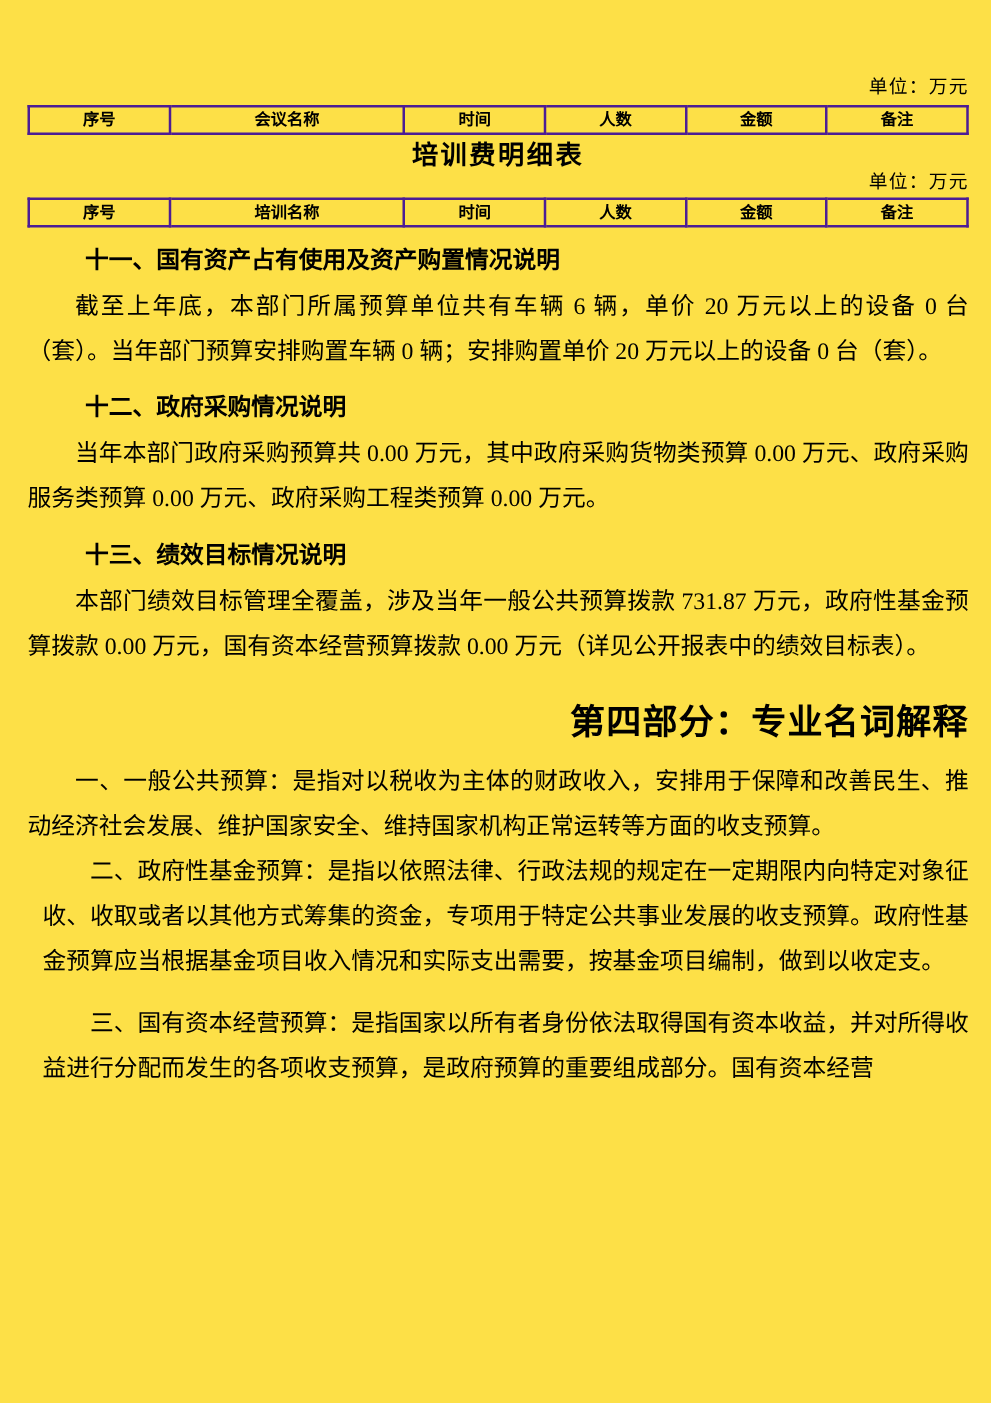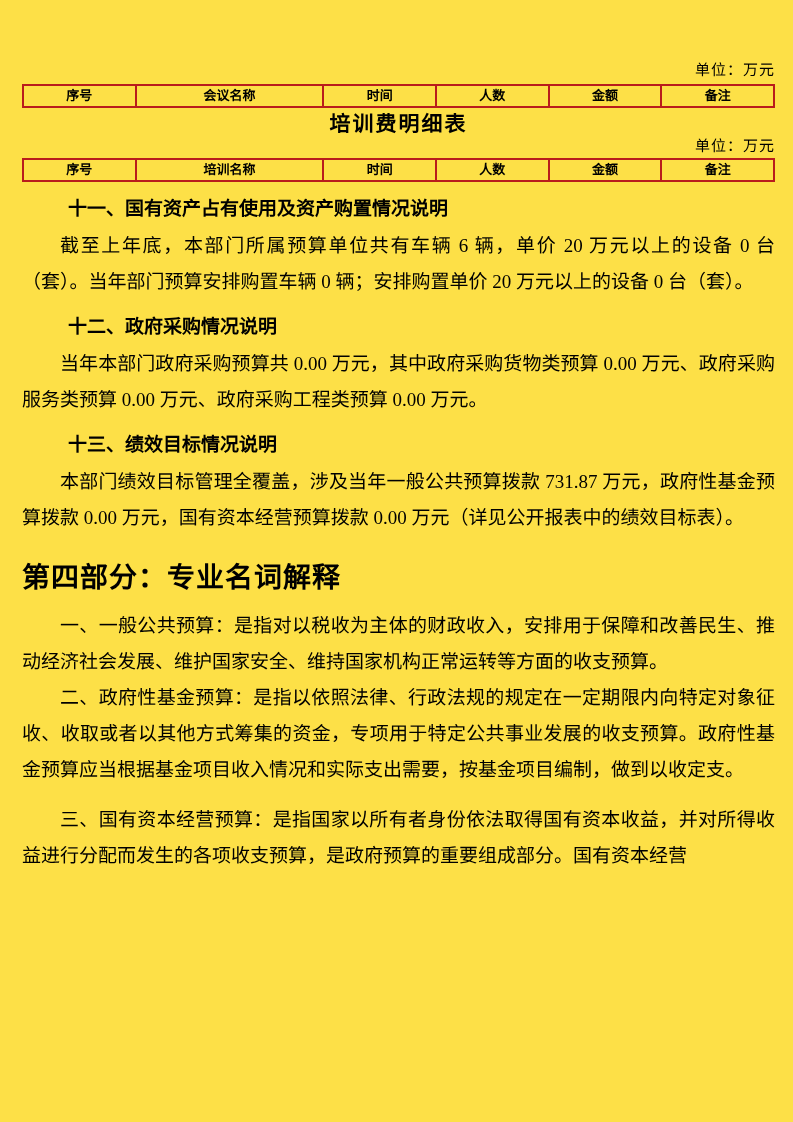--- a/index.html
+++ b/index.html
@@ -25,21 +25,21 @@
     line-height: 20px;
     letter-spacing: 1px;
   }
   table.detail-table {
     width: 100%;
     border-collapse: collapse;
     table-layout: fixed;
     margin-top: 4px;
   }
   table.detail-table th {
-    border: 2px solid #b91c1c;
+    border: 2px solid #4c1d95;
     font-size: 13px;
     font-weight: bold;
     line-height: 18px;
     padding: 1px 0;
     text-align: center;
     font-family: "Liberation Serif", "DejaVu Serif", serif;
   }
   .col-seq    { width: 15%; }
   .col-name   { width: 25%; }
   .col-time   { width: 15%; }
@@ -69,29 +69,29 @@
   }
   .body-para {
     margin: 6px 0 0 0;
     font-size: 19px;
     line-height: 36px;
     text-align: justify;
     text-indent: 2em;
   }
   .part-title {
     margin: 22px 0 0 0;
-    text-align: left;
+    text-align: right;
     font-family: "Liberation Sans", "DejaVu Sans", sans-serif;
     font-size: 28px;
     font-weight: bold;
     line-height: 40px;
     letter-spacing: 1px;
   }
   .definitions .body-para { margin-top: 10px; }
-  .definitions .body-para + .body-para { margin-top: 0; }
+  .definitions .body-para + .body-para { margin-top: 0; margin-left: 12px; }
   .definitions .body-para.gap-before { margin-top: 14px; }
 </style>
 </head>
 <body>
 
 <div class="page">
 
   <div class="unit-note">单位：万元</div>
 
   <table class="detail-table">

